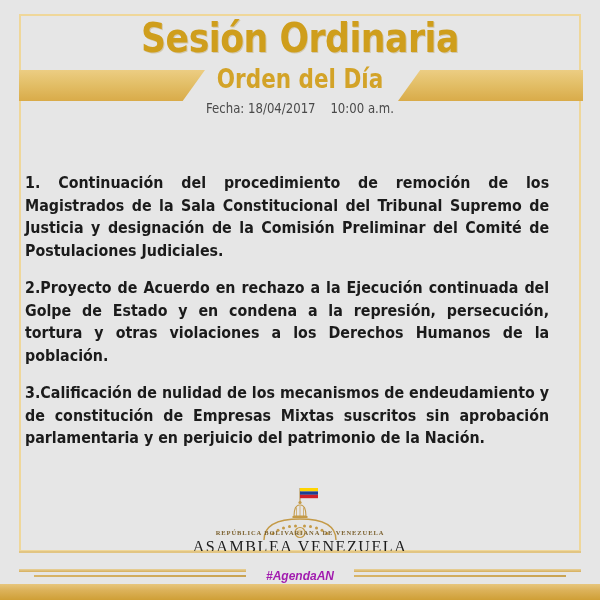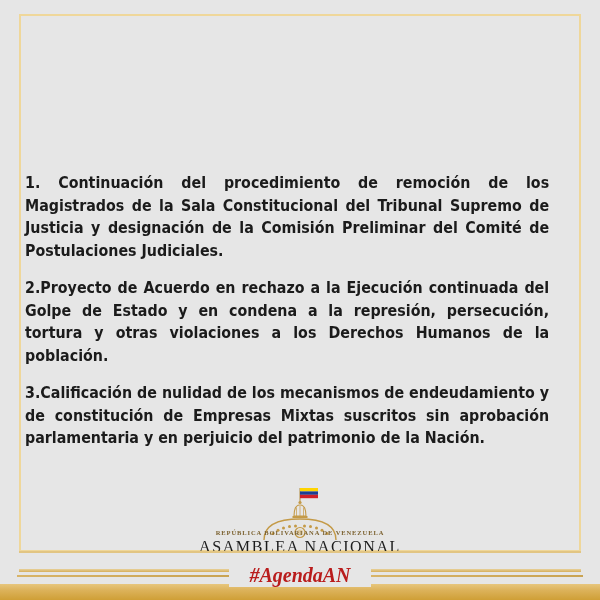--- a/index.html
+++ b/index.html
@@ -209,25 +209,25 @@
     top: -2px;
     width: 6px;
     height: 6px;
     border-radius: 50%;
     background: #c9a353;
   }
   .deco-line.left::after { right: -6px; }
   .deco-line.right::before { left: -6px; }
 
   .hashtag {
-    font-family: Liberation Serif, serif;
+    font-family: Liberation Sans, sans-serif;
     font-style: italic;
     font-weight: bold;
-    font-size: 20px;
-    color: #b91c1c;
+    font-size: 12px;
+    color: #a21caf;
     padding: 0 20px;
     background: #e6e6e6;
     position: relative;
     z-index: 2;
     white-space: nowrap;
   }
 
   
   .bottom-bar {
     position: absolute;
@@ -238,20 +238,27 @@
     background: linear-gradient(to bottom, #e7c67d 0%, #dcb25a 40%, #cf9f36 100%);
   }
 </style>
 </head>
 <body>
 
 <div id="poster">
 
   <div class="frame"></div>
 
+  <div class="header">
+    <div class="band band-left"></div>
+    <div class="band band-right"></div>
+    <div class="title-main">Sesión Ordinaria</div>
+    <div class="title-sub">Orden del Día</div>
+    <div class="title-date">Fecha: 18/04/2017    10:00 a.m.</div>
+  </div>
 
   <div class="agenda">
     <div class="item">
       <span class="num">1.</span><span> Continuación del procedimiento de remoción de los Magistrados de la Sala Constitucional del Tribunal Supremo de Justicia y designación de la Comisión Preliminar del Comité de Postulaciones Judiciales.</span>
     </div>
     <div class="item">
       <span class="num">2.</span><span>Proyecto de Acuerdo en rechazo a la Ejecución continuada del Golpe de Estado y en condena a la represión, persecución, tortura y otras violaciones a los Derechos Humanos de la población.</span>
     </div>
     <div class="item">
       <span class="num">3.</span><span>Calificación de nulidad de los mecanismos de endeudamiento y de constitución de Empresas Mixtas suscritos sin aprobación parlamentaria y en perjuicio del patrimonio de la Nación.</span>
@@ -289,21 +296,21 @@
         <circle cx="72" cy="44.3" r="1.5"></circle>
         <circle cx="77" cy="47.5" r="1.5"></circle>
       </g>
 
       <circle cx="50" cy="46.5" r="5" fill="none" stroke="#c49a47" stroke-width="1.2"></circle>
       <circle cx="50" cy="46.5" r="3" fill="#d8b468" opacity="0.55"></circle>
     </svg>
   </div>
 
   <div class="footer-line1">REPÚBLICA BOLIVARIANA DE VENEZUELA</div>
-  <div class="footer-line2">ASAMBLEA NACIONAL</div>
+  <div class="footer-line2">ASAMBLEA VENEZUELA</div>
 
   <div class="rule-bottom-frame"></div>
   <div class="rule-secondary"></div>
 
   <div class="hashtag-row">
     <span class="deco-line left"></span>
     <span class="hashtag">#AgendaAN</span>
     <span class="deco-line right"></span>
   </div>
 

